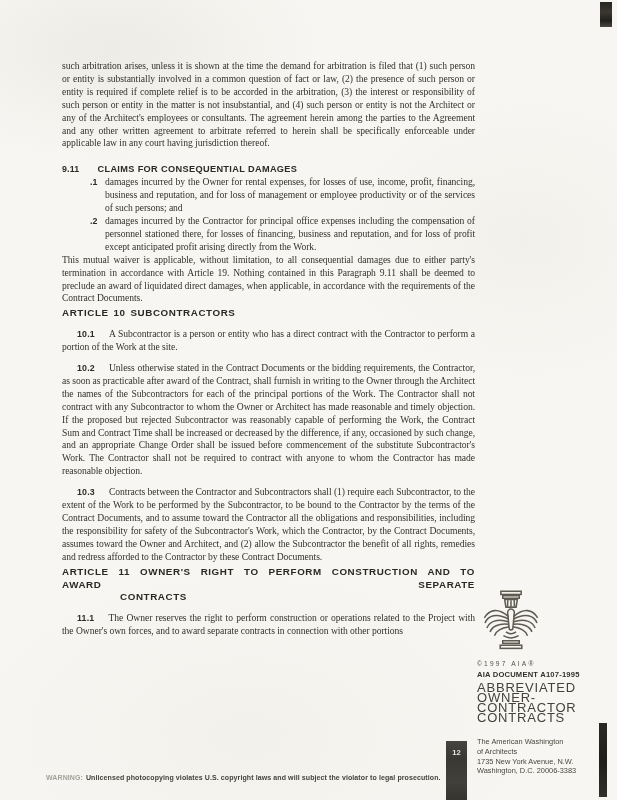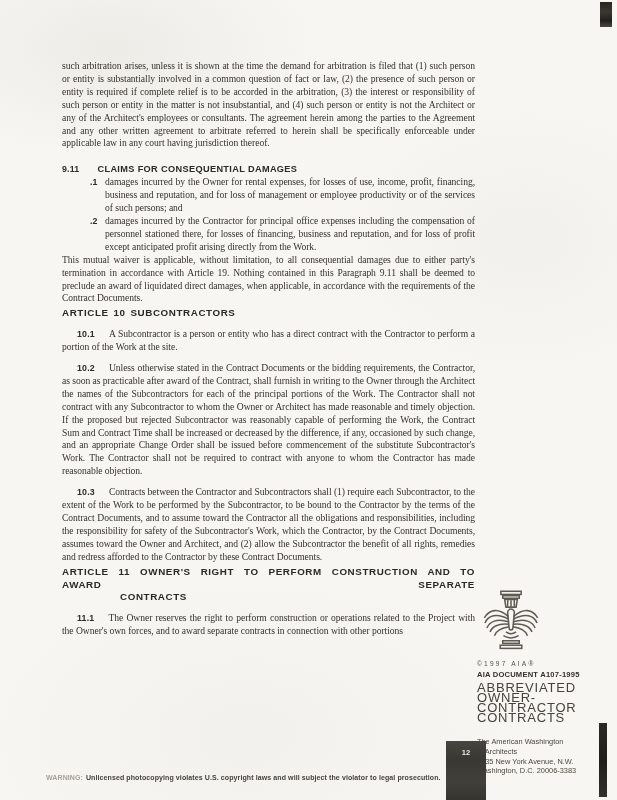--- a/index.html
+++ b/index.html
@@ -58,21 +58,21 @@
   .doc-sub{font-size:13px;color:#45423b;letter-spacing:.8px;line-height:10px;margin-top:4px;}
   .address{font-size:7.4px;color:#4a473f;line-height:9.8px;margin-top:14px;}
   
   .warning{
     position:absolute;left:46px;top:774px;width:400px;
     font-family:"Liberation Sans","DejaVu Sans",sans-serif;font-size:7px;
     color:#45423c;font-weight:bold;letter-spacing:.1px;
   }
   .warning .wlabel{color:#a5a29a;font-weight:bold;margin-right:3px;}
   .page-badge{
-    position:absolute;left:446px;top:741px;width:40px;height:59px;
+    position:absolute;left:446px;top:741px;width:21px;height:59px;
     background:linear-gradient(180deg,#47453f,#393832 30%,#42403a 70%,#35342e);
     text-align:center;
   }
   .page-badge span{
     font-family:"Liberation Sans","DejaVu Sans",sans-serif;
     font-size:7.6px;font-weight:bold;color:#e8e6df;line-height:16px;
   }
   
   .mark-topright{
     position:absolute;left:600px;top:2px;width:12px;height:25px;

